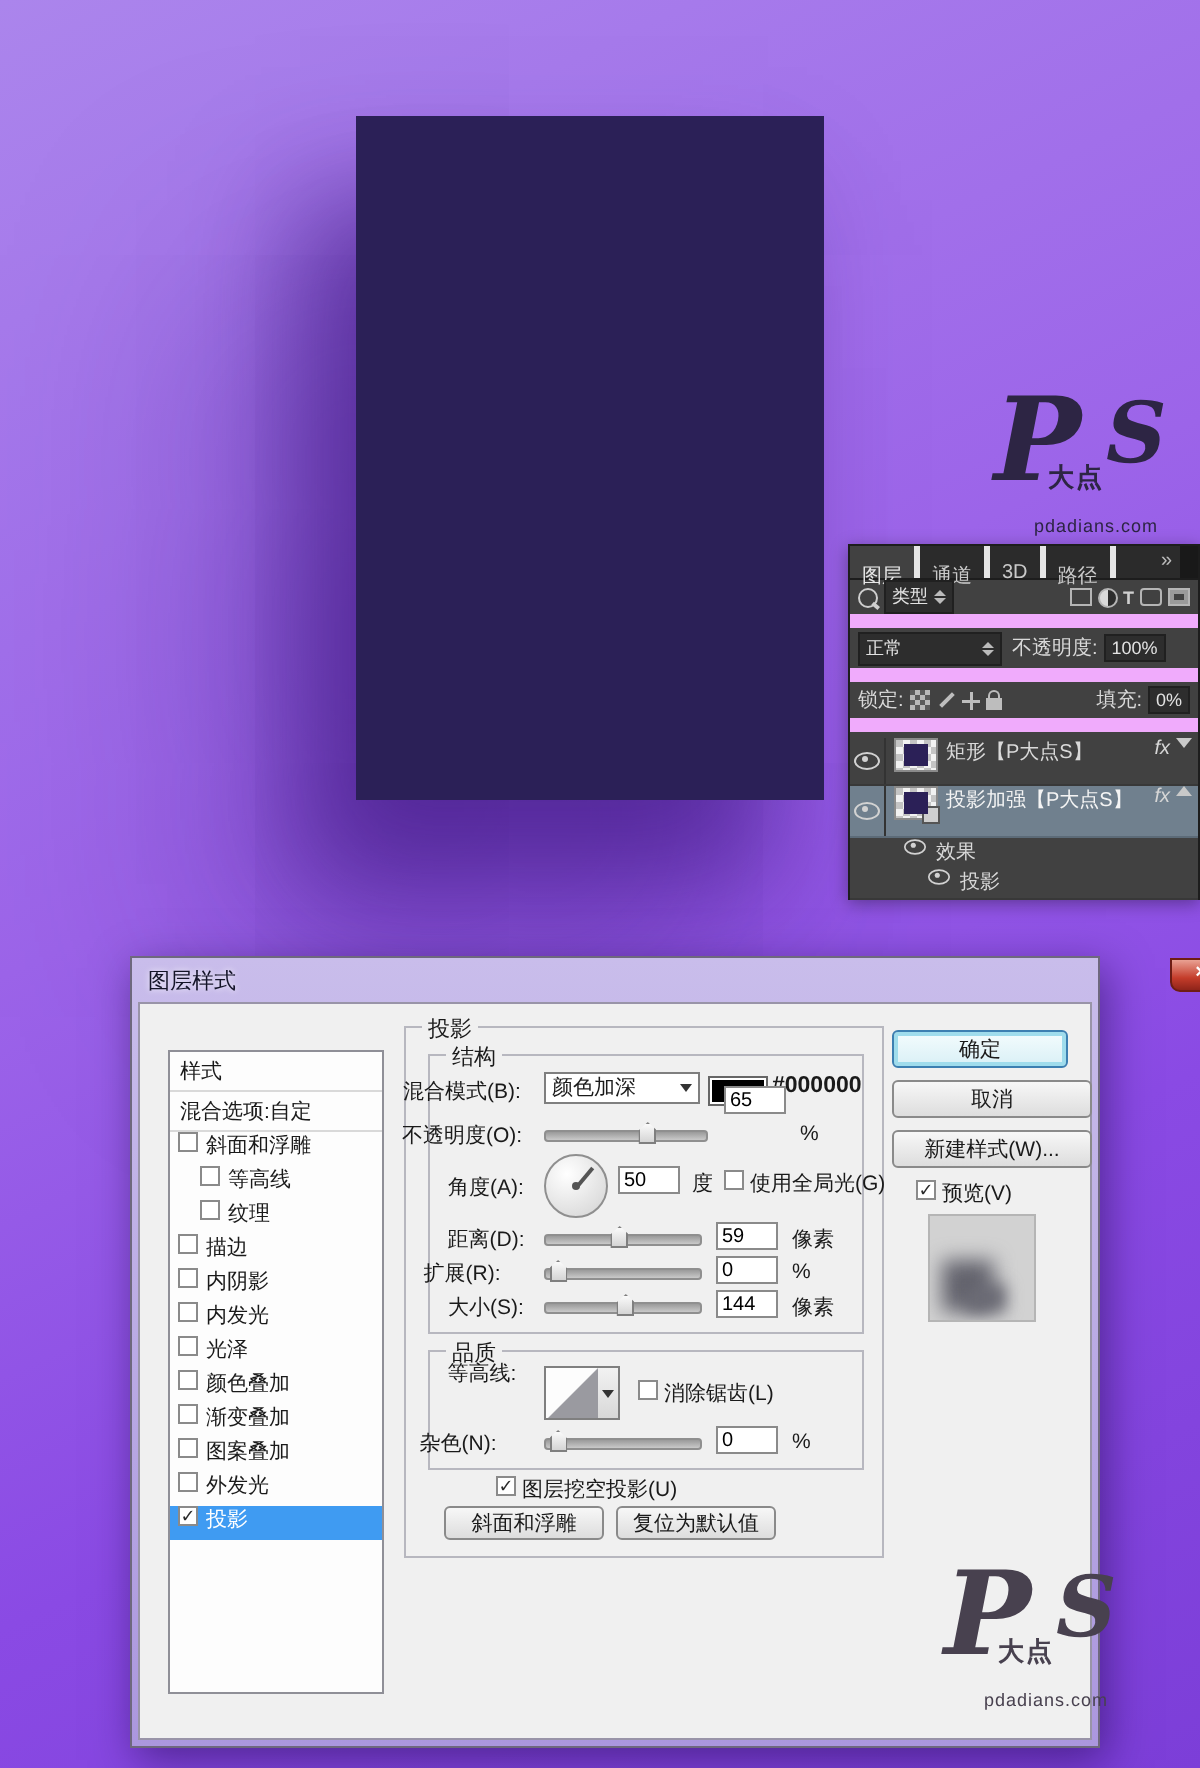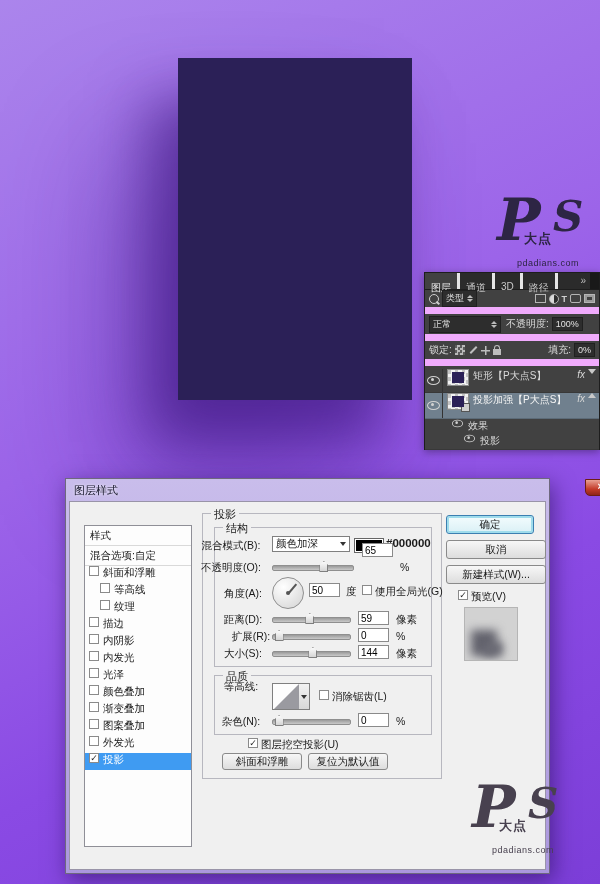--- a/index.html
+++ b/index.html
@@ -299,21 +299,21 @@
     <span class="abs cb" style="left:296px;top:106px"></span>
     <span class="abs" style="left:309px;top:106px">使用全局光(G)</span>
 
     <span class="abs lab" style="left:152px;top:134px;width:50px">距离(D):</span>
     <div class="abs slider" style="left:206px;top:138px;width:77px">
         <span class="sl-thumb" style="left:42%"></span>
       </div>
     <input class="abs val" style="left: 292px; top: 132px; width: 31px;" value="59">
     <span class="abs" style="left:330px;top:134px">像素</span>
 
-    <span class="abs lab" style="left:160px;top:151px;width:50px">扩展(R):</span>
+    <span class="abs lab" style="left:140px;top:151px;width:50px">扩展(R):</span>
     <div class="abs slider" style="left:206px;top:155px;width:77px">
         <span class="sl-thumb" style="left:2%"></span>
       </div>
     <input class="abs val" style="left: 292px; top: 149px; width: 31px;" value="0">
     <span class="abs" style="left:330px;top:151px">%</span>
 
     <span class="abs lab" style="left:152px;top:168px;width:50px">大小(S):</span>
     <div class="abs slider" style="left:206px;top:172px;width:77px">
         <span class="sl-thumb" style="left:46%"></span>
       </div>
@@ -323,21 +323,21 @@
     <div class="abs fs" style="left:148px;top:196px;width:216px;height:58px">
       <span class="legend" style="left:8px">品质</span>
     </div>
     <span class="abs lab" style="left:148px;top:201px;width:54px">等高线:</span>
     <span class="abs contour" style="left:206px;top:204px"></span>
     <span class="abs cdrop" style="left:233px;top:204px">
         <span class="darr"></span>
       </span>
     <span class="abs cb" style="left:253px;top:211px"></span>
     <span class="abs" style="left:266px;top:211px">消除锯齿(L)</span>
-    <span class="abs lab" style="left:148px;top:236px;width:54px">杂色(N):</span>
+    <span class="abs lab" style="left:136px;top:236px;width:54px">杂色(N):</span>
     <div class="abs slider" style="left:206px;top:240px;width:77px">
         <span class="sl-thumb" style="left:2%"></span>
       </div>
     <input class="abs val" style="left: 292px; top: 234px; width: 31px;" value="0">
     <span class="abs" style="left:330px;top:236px">%</span>
 
     <span class="abs cb" style="left:182px;top:259px">✓</span>
     <span class="abs" style="left:195px;top:259px">图层挖空投影(U)</span>
     <div class="abs pbtn" style="left:156px;top:274px;width:80px;height:17px">斜面和浮雕</div>
     <div class="abs pbtn" style="left:242px;top:274px;width:80px;height:17px">复位为默认值</div>

